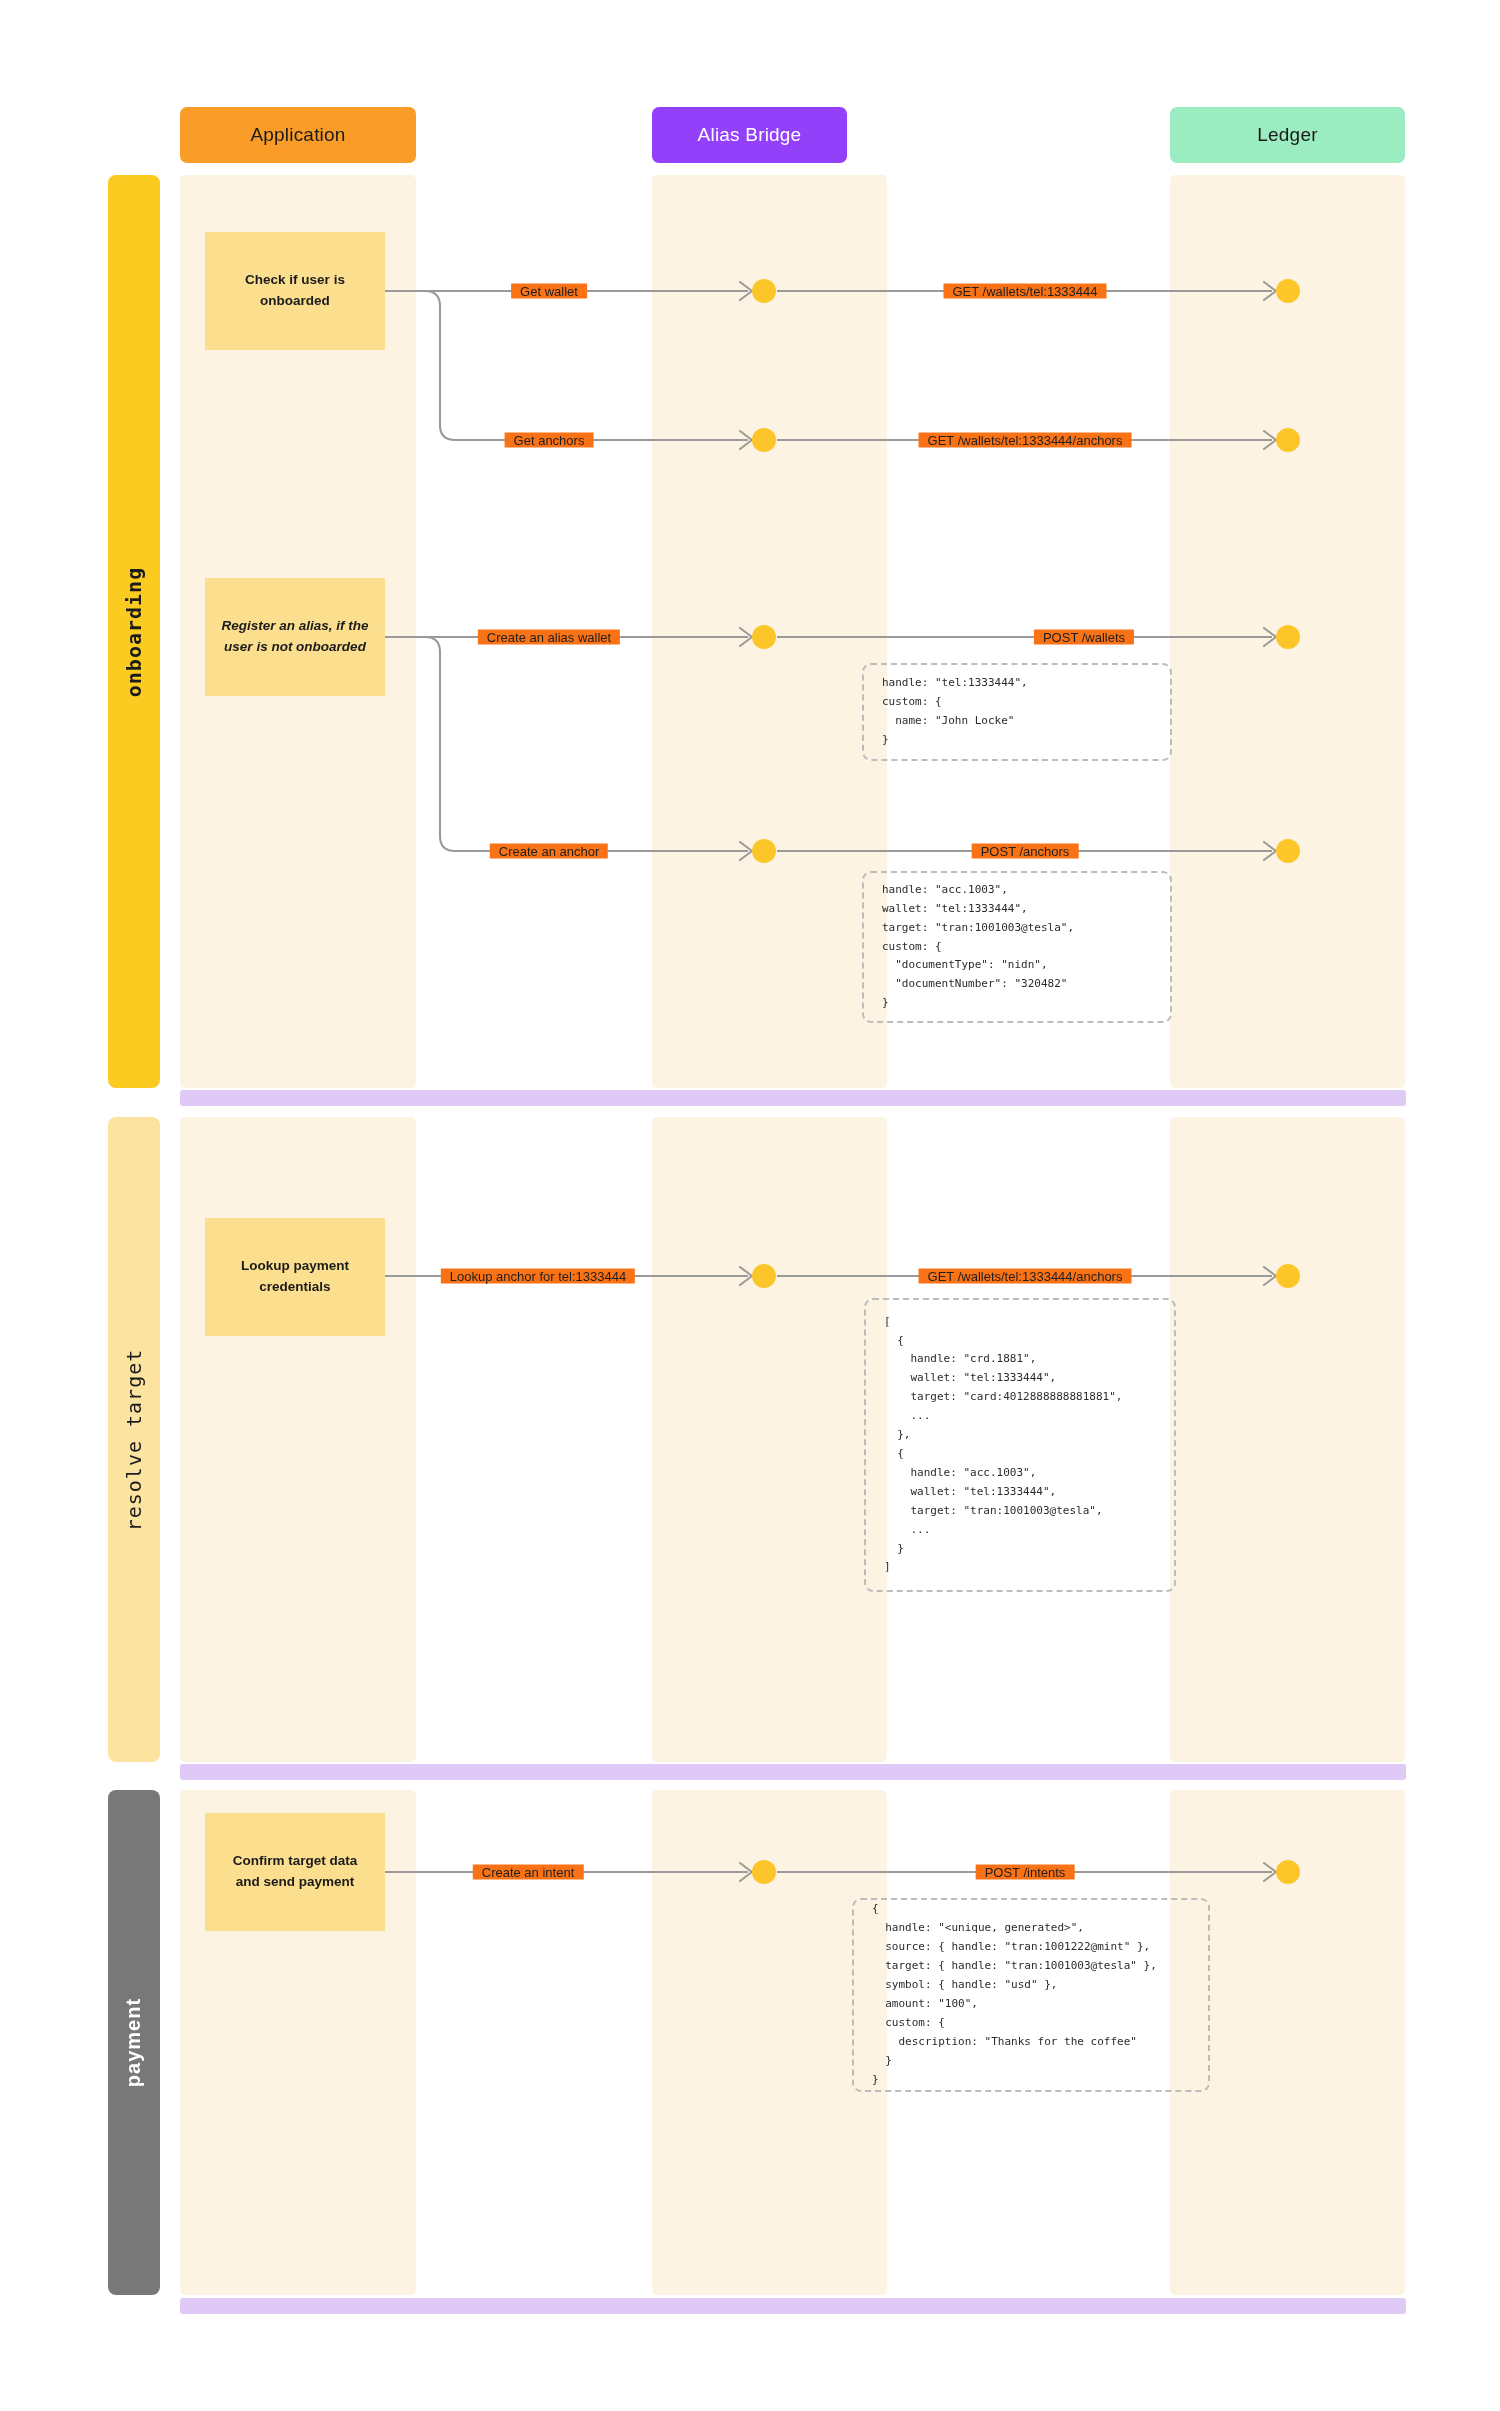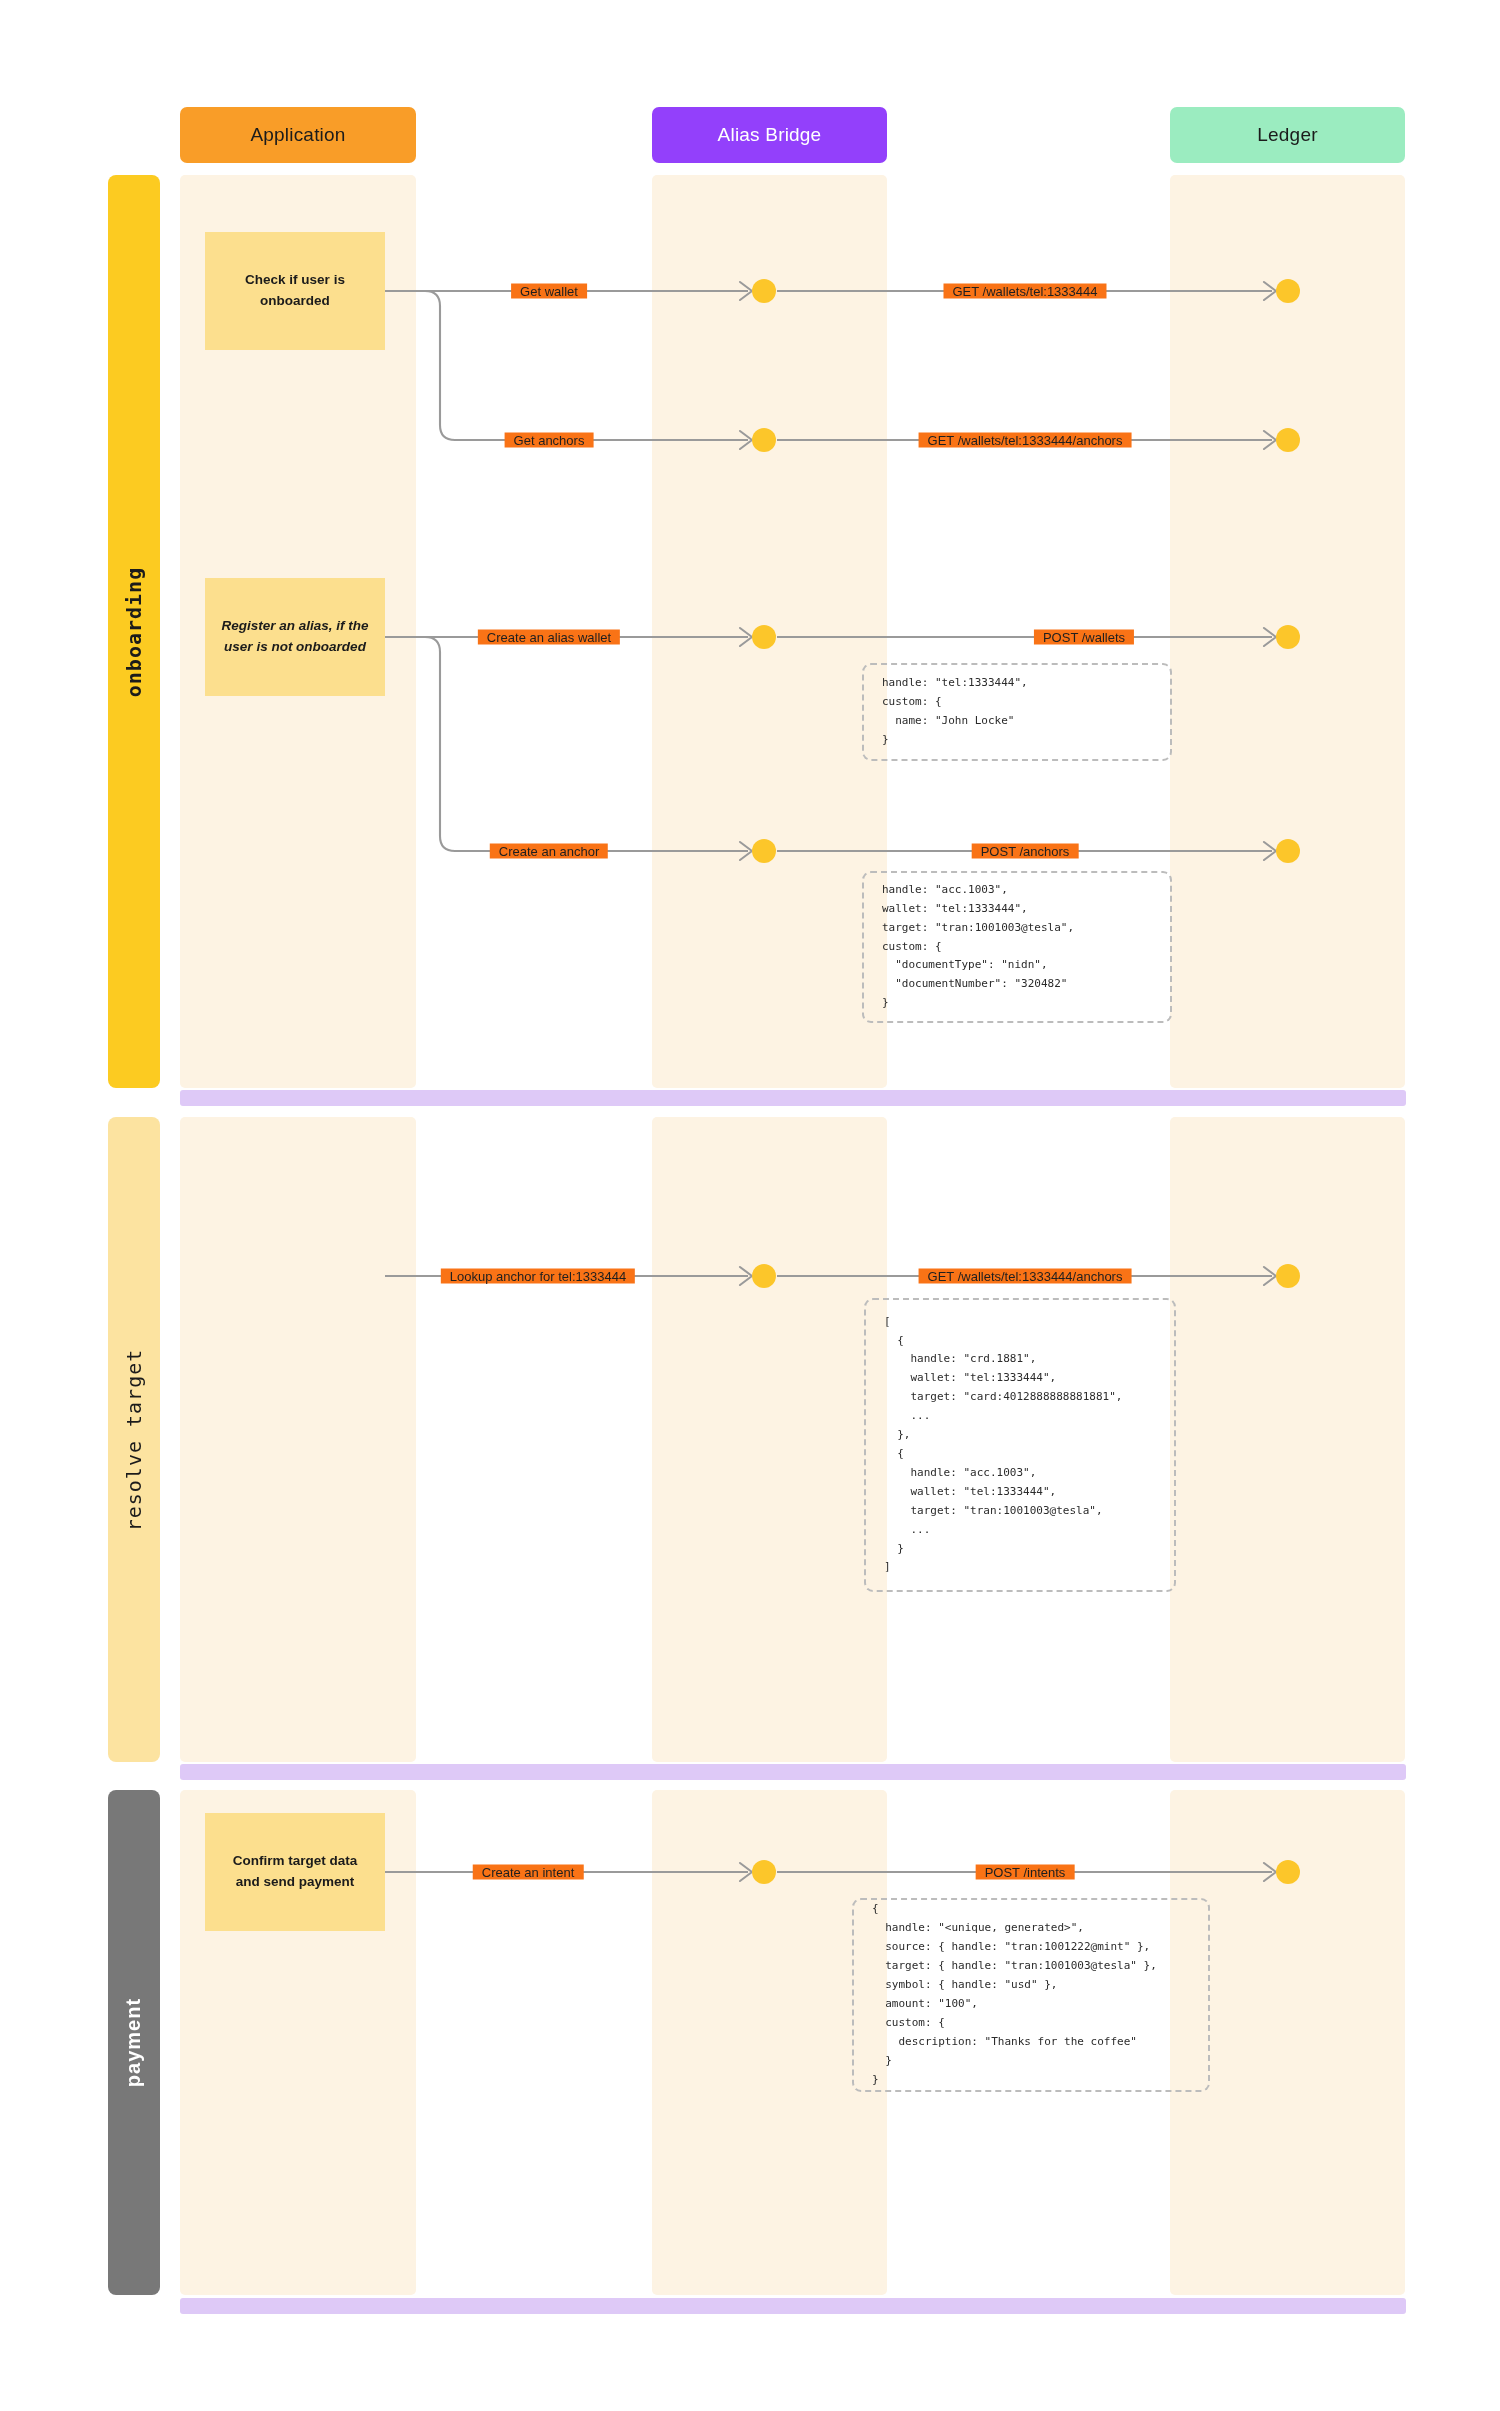--- a/index.html
+++ b/index.html
@@ -27,21 +27,21 @@
     position: absolute;
     height: 56px;
     border-radius: 7px;
     display: flex;
     align-items: center;
     justify-content: center;
     font-size: 19px;
     letter-spacing: .2px;
   }
   .lane-header.application { left: 180px; top: 107px; width: 236px; background: #F99D28; color: #1b1b1b; }
-  .lane-header.bridge      { left: 652px; top: 107px; width: 235px; background: #9340FB; color: #ffffff; }
+  .lane-header.bridge      { left: 652px; top: 107px; width: 195px; background: #9340FB; color: #ffffff; }
   .lane-header.ledger      { left: 1170px; top: 107px; width: 235px; background: #9BECC0; color: #1b1b1b; }
 
   
   .lane-col {
     position: absolute;
     background: #FDF3E3;
     border-radius: 5px;
   }
 
   
@@ -240,20 +240,26 @@
   <div class="note-box" style="left:205px; top:232px; width:180px; height:118px;">
     <div>
       <div>Check if user is</div>
       <div>onboarded</div>
     </div>
   </div>
   <div class="note-box" style="left:205px; top:578px; width:180px; height:118px;font-style:italic;">
     <div>
       <div>Register an alias, if the</div>
       <div>user is not onboarded</div>
+    </div>
+  </div>
+  <div class="note-box" style="left:205px; top:1218px; width:180px; height:118px;">
+    <div>
+      <div>Lookup payment</div>
+      <div>credentials</div>
     </div>
   </div>
   <div class="note-box" style="left:205px; top:1813px; width:180px; height:118px;">
     <div>
       <div>Confirm target data</div>
       <div>and send payment</div>
     </div>
   </div>
 
   <div class="arrow-label" style="left:549px; top:291px;">Get wallet</div>

